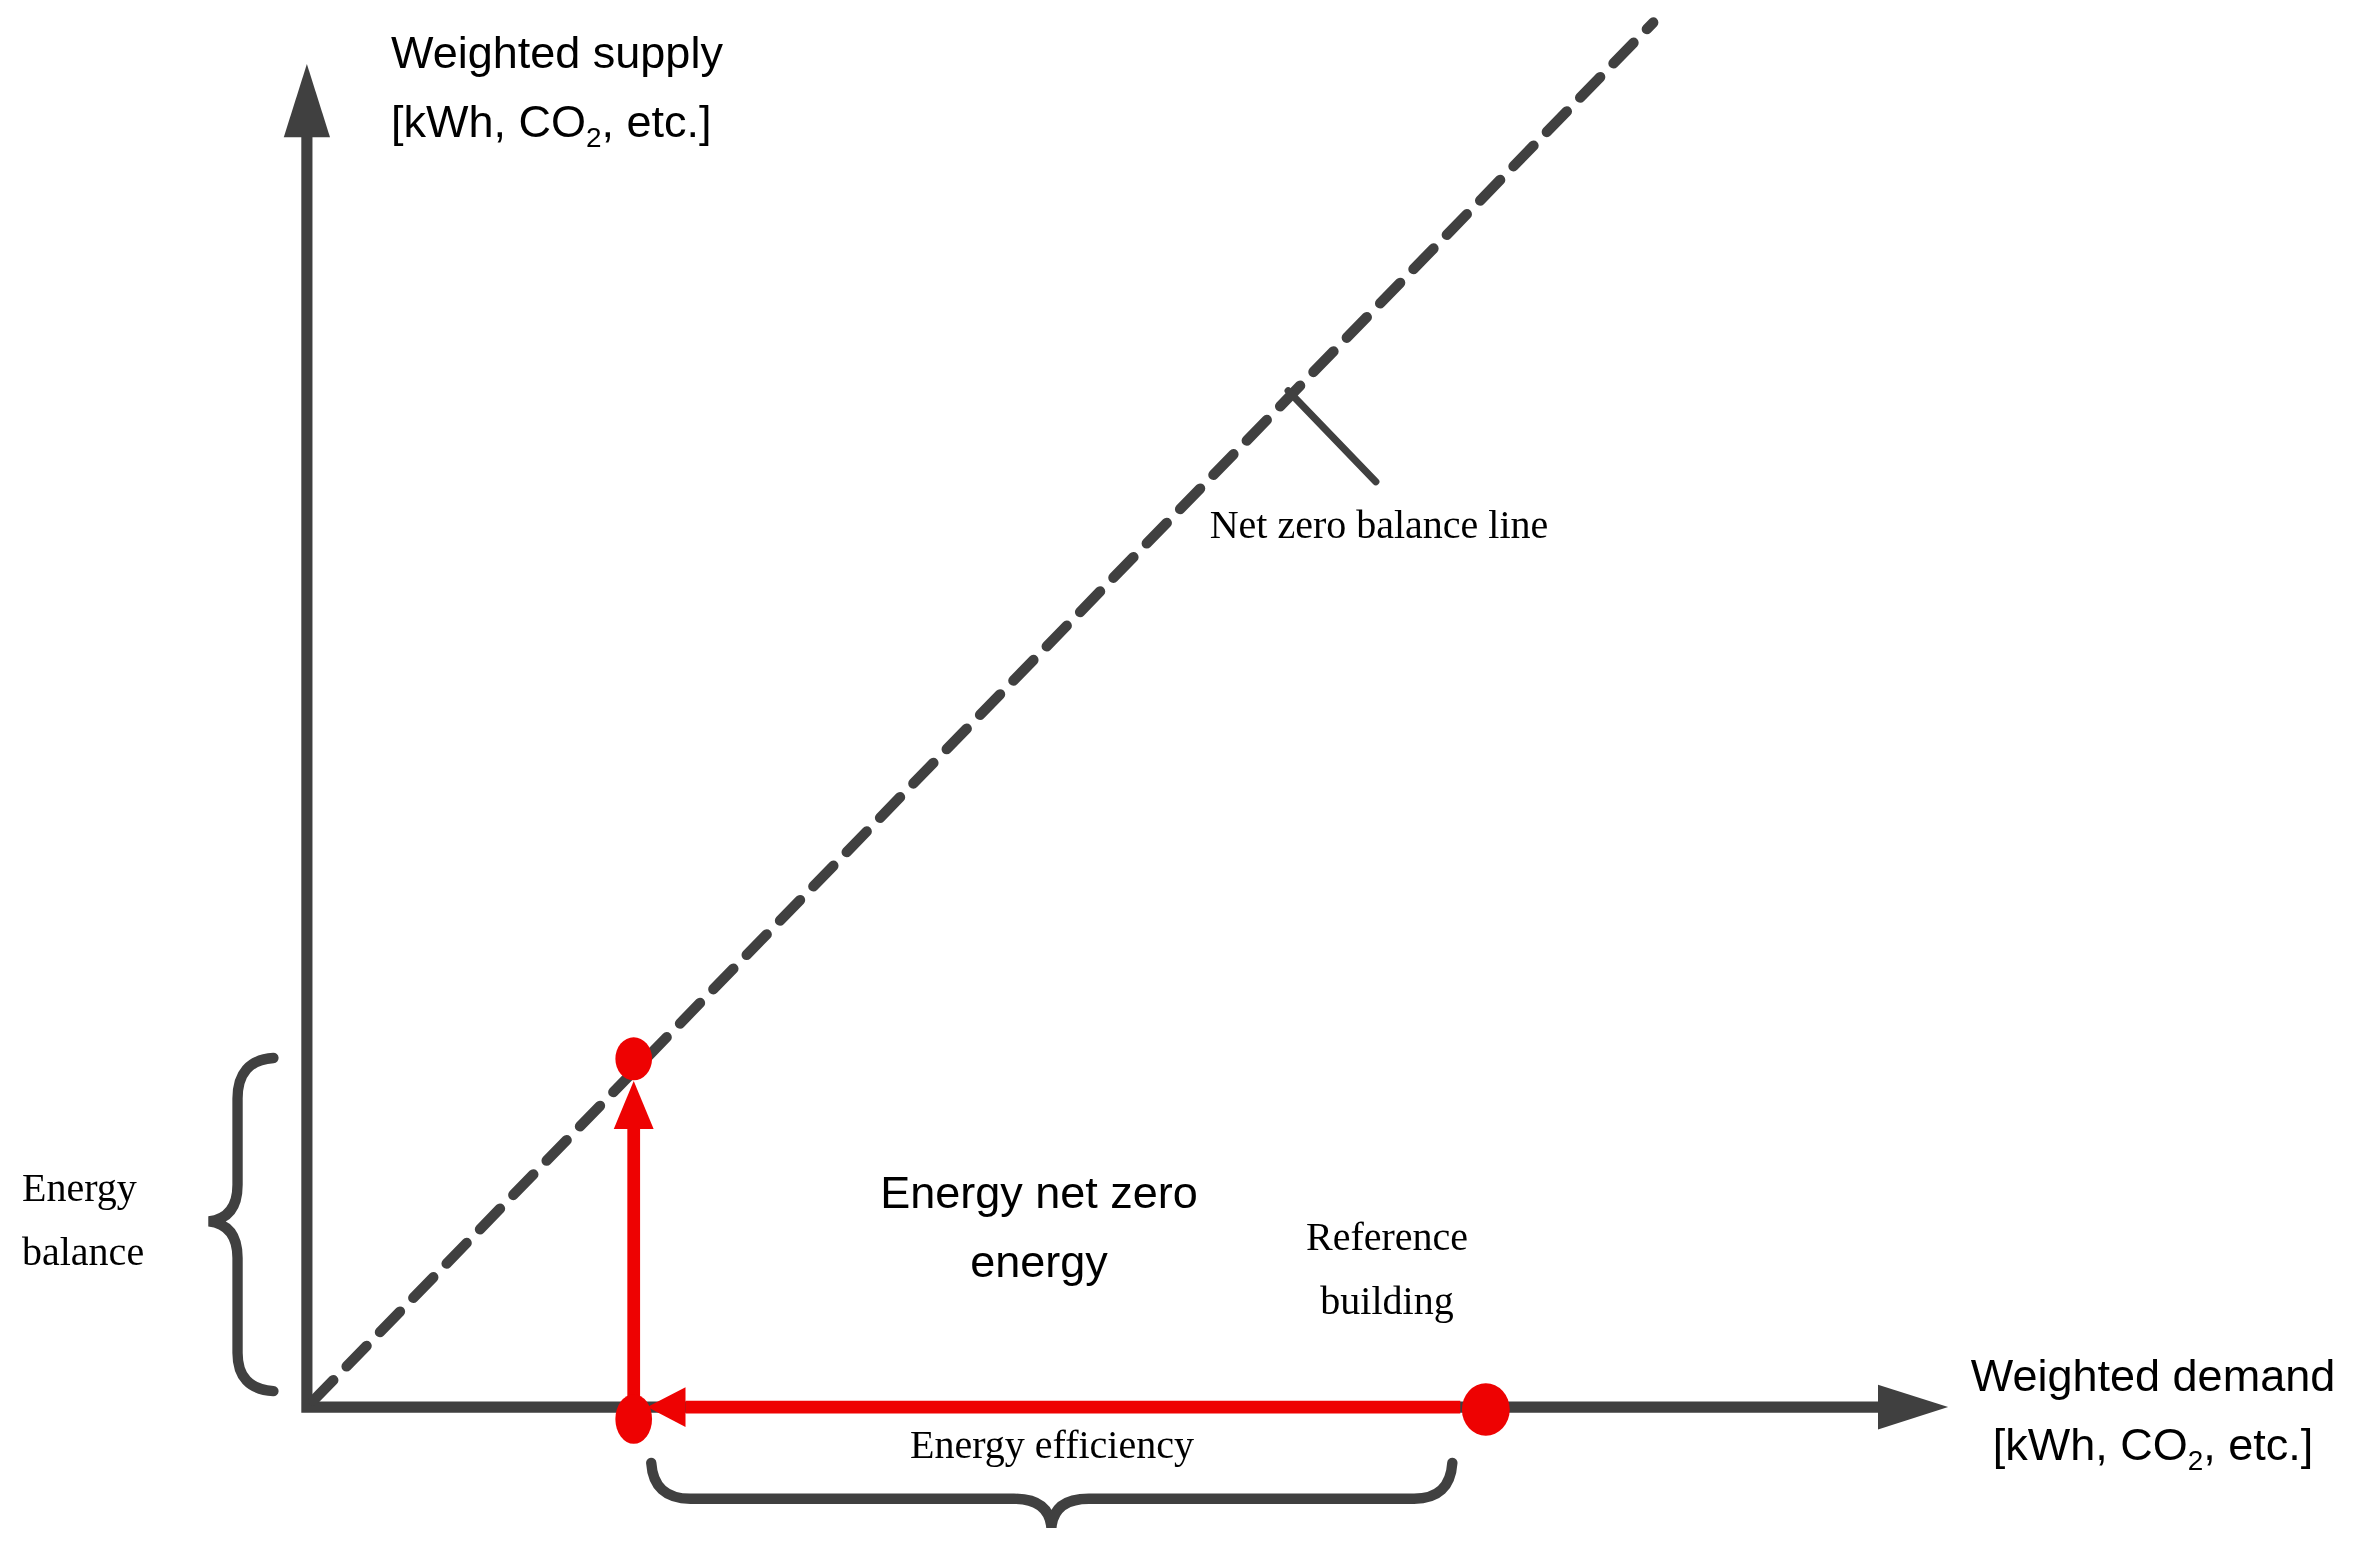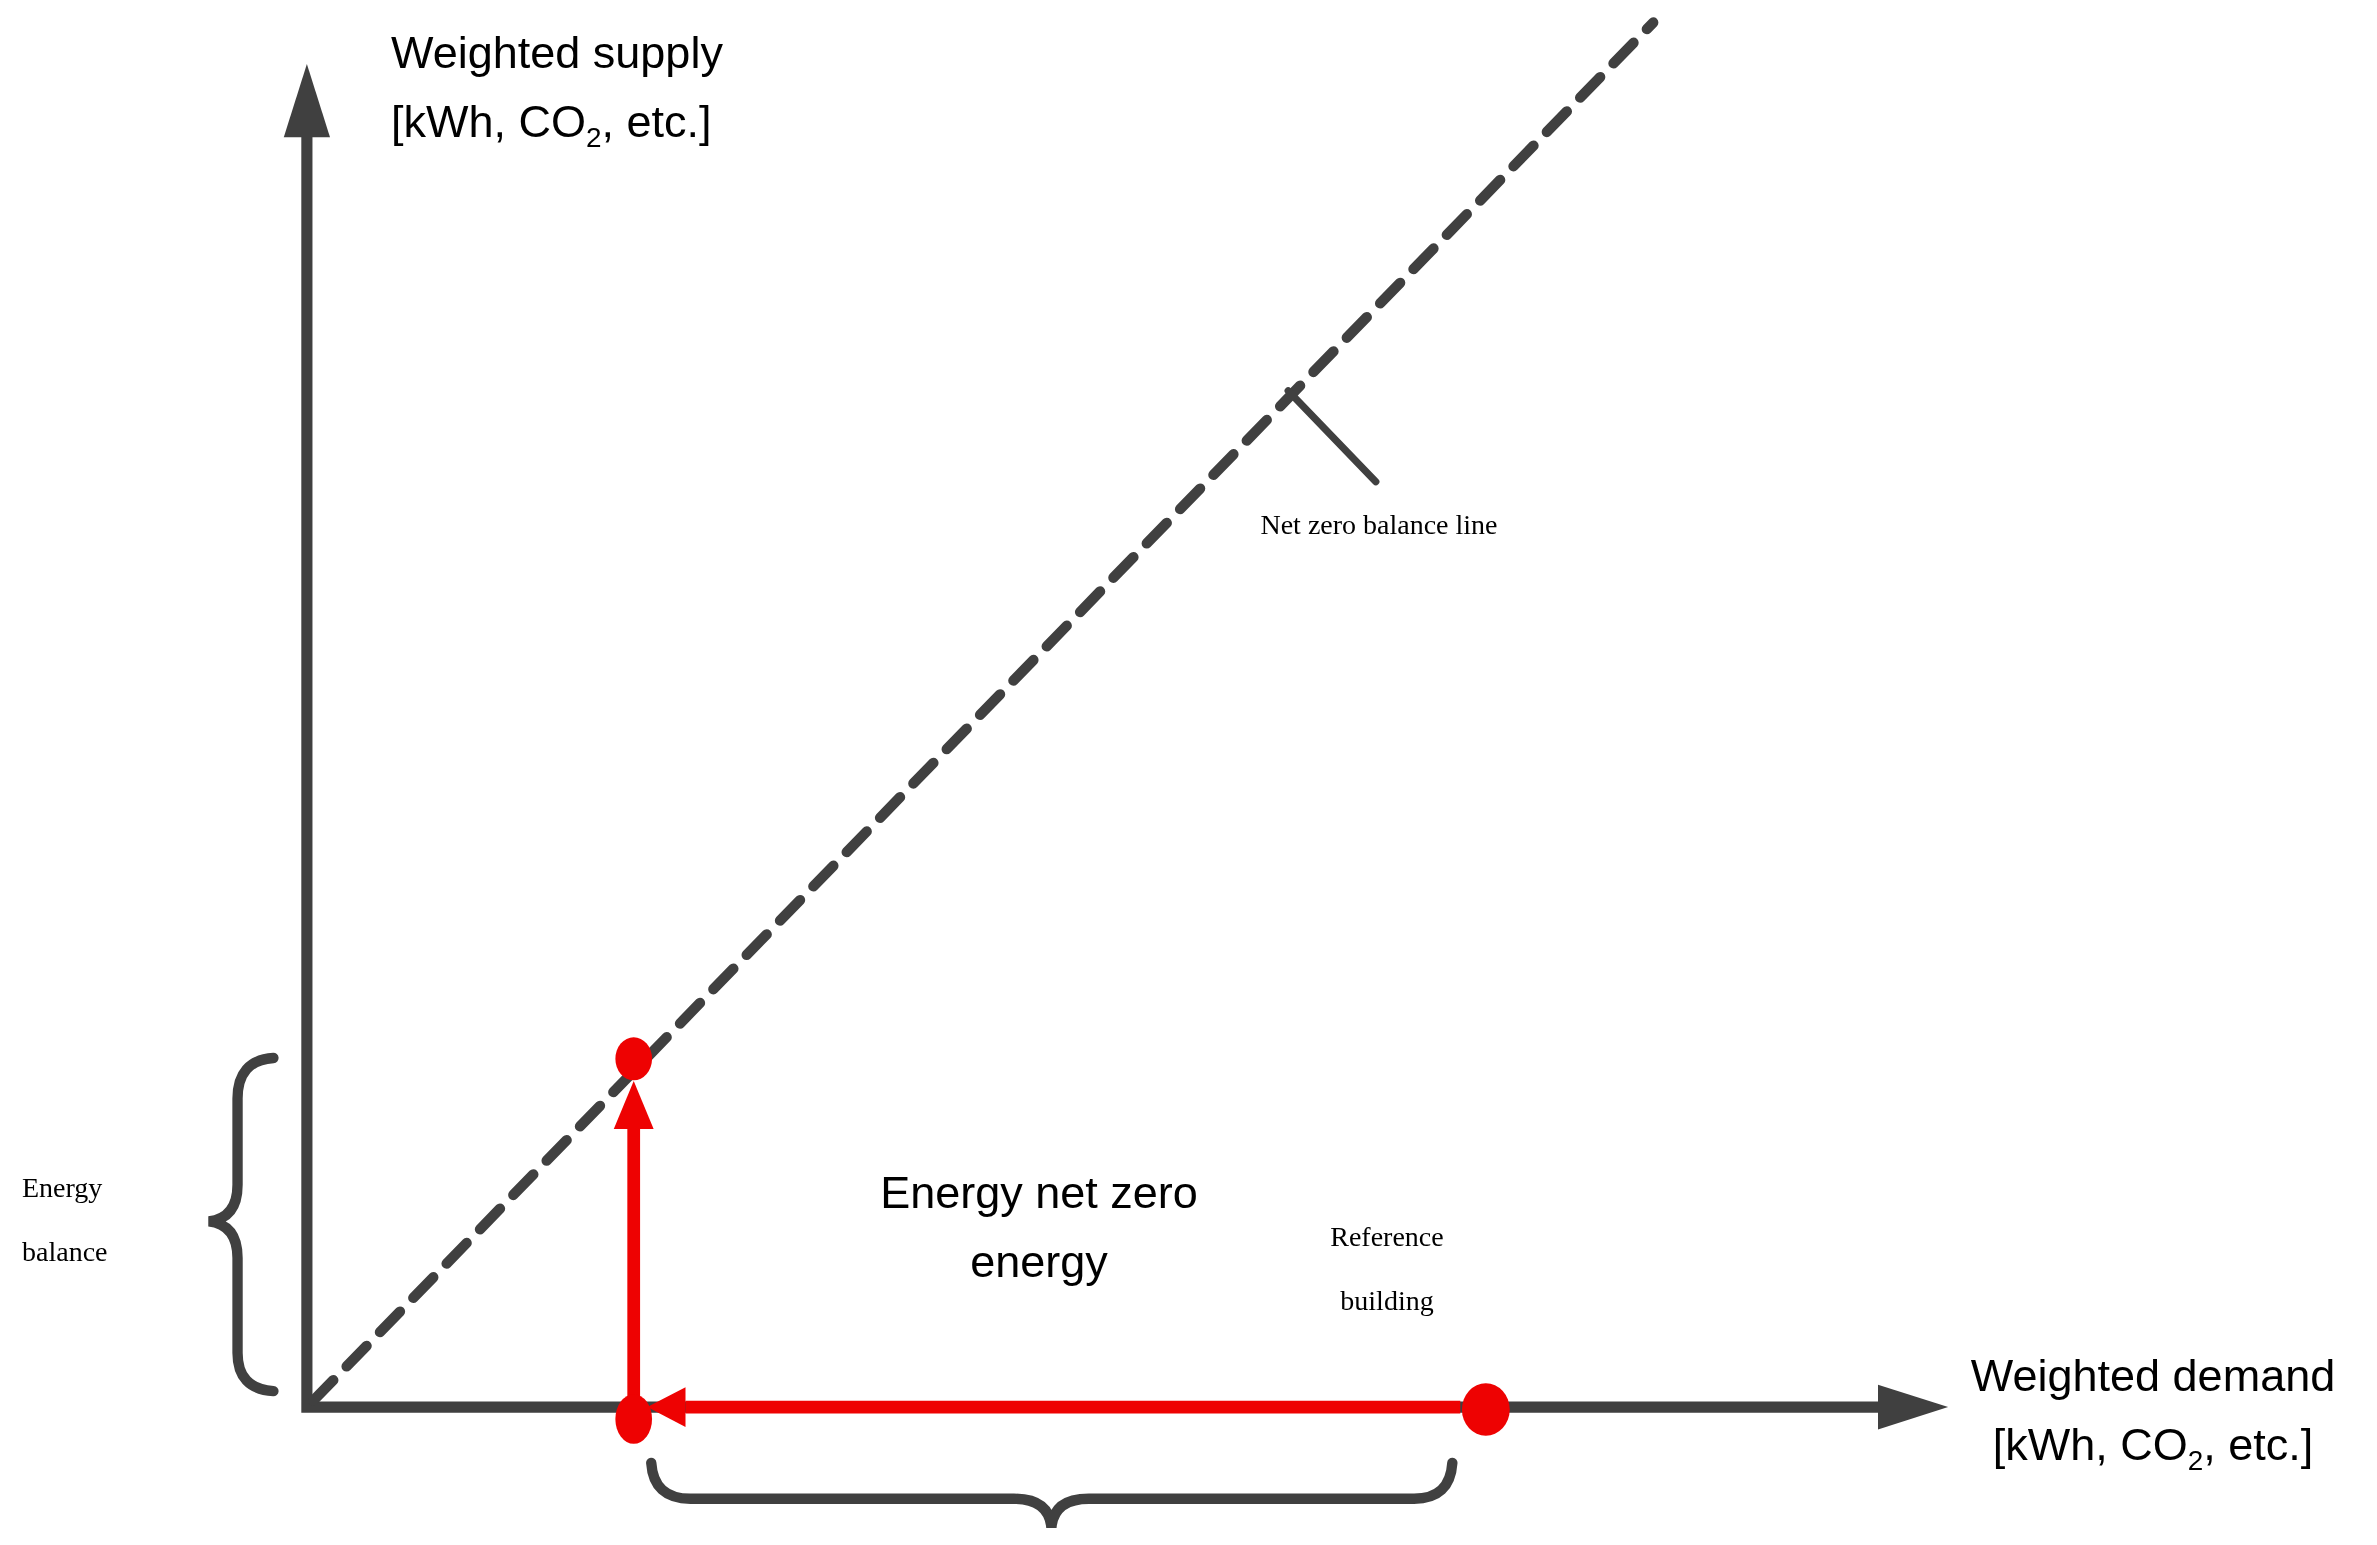--- a/index.html
+++ b/index.html
@@ -20,21 +20,21 @@
   .axis-path{stroke:var(--axis-gray);stroke-width:14;fill:none;stroke-linejoin:miter;}
   .axis-head{fill:var(--axis-gray);stroke:none;}
   .dash-line{stroke:var(--axis-gray);stroke-width:13;fill:none;stroke-dasharray:36 24;stroke-linecap:round;}
   .callout-line{stroke:var(--axis-gray);stroke-width:9;fill:none;stroke-linecap:round;}
   .brace{stroke:var(--axis-gray);stroke-width:13;fill:none;stroke-linecap:round;}
   .red-shaft{stroke:var(--marker-red);stroke-width:16;fill:none;}
   .red-head{fill:var(--marker-red);stroke:none;}
   .red-dot{fill:var(--marker-red);stroke:none;}
   .label{position:absolute;white-space:nowrap;}
   .sans{font-family:"Liberation Sans", sans-serif;font-size:45px;line-height:69px;}
-  .serif{font-family:"Liberation Serif", serif;font-size:28px;line-height:64px;}
+  .serif{font-family:"Liberation Serif", serif;font-size:40px;line-height:64px;}
   .center{transform:translateX(-50%);text-align:center;}
   sub.unit-sub{font-size:0.62em;line-height:0;}
 </style>
 </head>
 <body>
 
 <div class="canvas">
 
   <svg viewBox="0 0 2982 1939">
 
@@ -82,15 +82,16 @@
   <div class="label serif center" style="left:1387px;top:1205px;">
     <div>Reference</div>
     <div>building</div>
   </div>
 
   <div class="label serif" style="left:22px;top:1156px;">
     <div>Energy</div>
     <div>balance</div>
   </div>
 
+  <div class="label serif center" style="left:1052px;top:1413px;">Energy efficiency</div>
 
 </div>
 
 
 </body></html>

